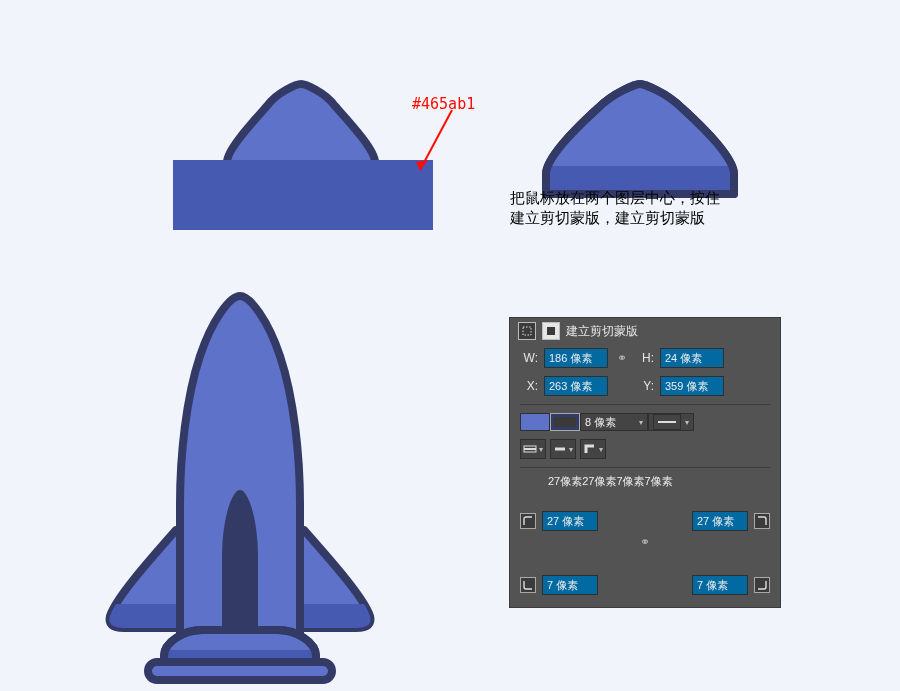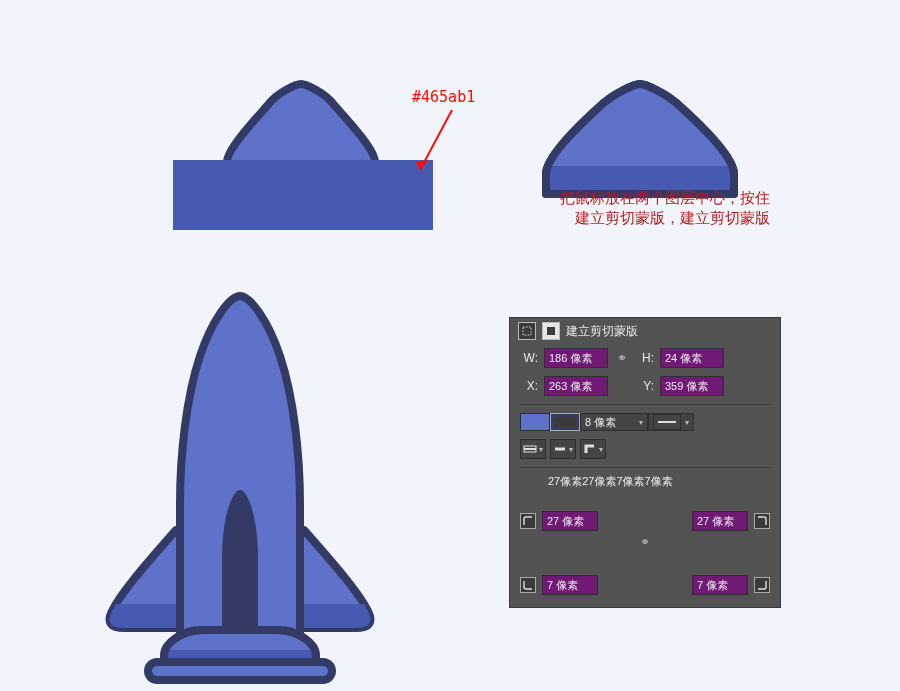--- a/index.html
+++ b/index.html
@@ -18,37 +18,36 @@
   .canvas {
     position: relative;
     width: 900px;
     height: 691px;
   }
   .shape-top-left { position:absolute; left:155px; top:80px;  width:290px; height:160px; }
   .shape-top-right{ position:absolute; left:510px; top:80px;  width:260px; height:120px; }
   .rocket         { position:absolute; left:90px;  top:290px; width:300px; height:400px; }
 
   .label-hex {
-    position:absolute; left:412px; top:88px;
+    position:absolute; left:412px; top:95px;
     color:#ff0b00; font-size:15px; font-family: monospace;
     pointer-events:none;
   }
   .arrow {
     position:absolute; left:414px; top:108px;
     width:40px; height:80px;
     pointer-events:none;
   }
   .arrow svg { width:100%; height:100%; }
 
   .hint {
     position:absolute; left:510px; top:188px;
-    color:#b91c1c; font-size:15px; line-height:20px;
+    color:#000000; font-size:15px; line-height:20px;
     pointer-events:none;
     width:260px;
-    text-align:right;
   }
 
   
   .panel {
     position:absolute; left:510px; top:318px;
     width:270px;
     background:#535353;
     color:#e6e6e6;
     font-size:12px;
     padding-bottom:10px;
@@ -67,21 +66,21 @@
   .ph-icon.light { background:#e6e6e6; color:#3b3b3b; }
   .ph-icon svg { width:10px; height:10px; }
   .panel-title { font-size:12px; }
 
   .row {
     display:flex; align-items:center; gap:6px;
     padding:4px 10px;
   }
   .lbl { width:18px; text-align:right; color:#e6e6e6; }
   .val {
-    background:#701a75; border:1px solid #2f2f2f;
+    background:#0369a1; border:1px solid #2f2f2f;
     padding:2px 4px; min-width:54px; height:14px;
     color:#eee; display:inline-flex; align-items:center;
     font-size:11px;
   }
   .val.narrow { min-width:46px; }
   .link-icon {
     width:16px; text-align:center; color:#bbb; font-size:12px;
     user-select:none;
   }
 

